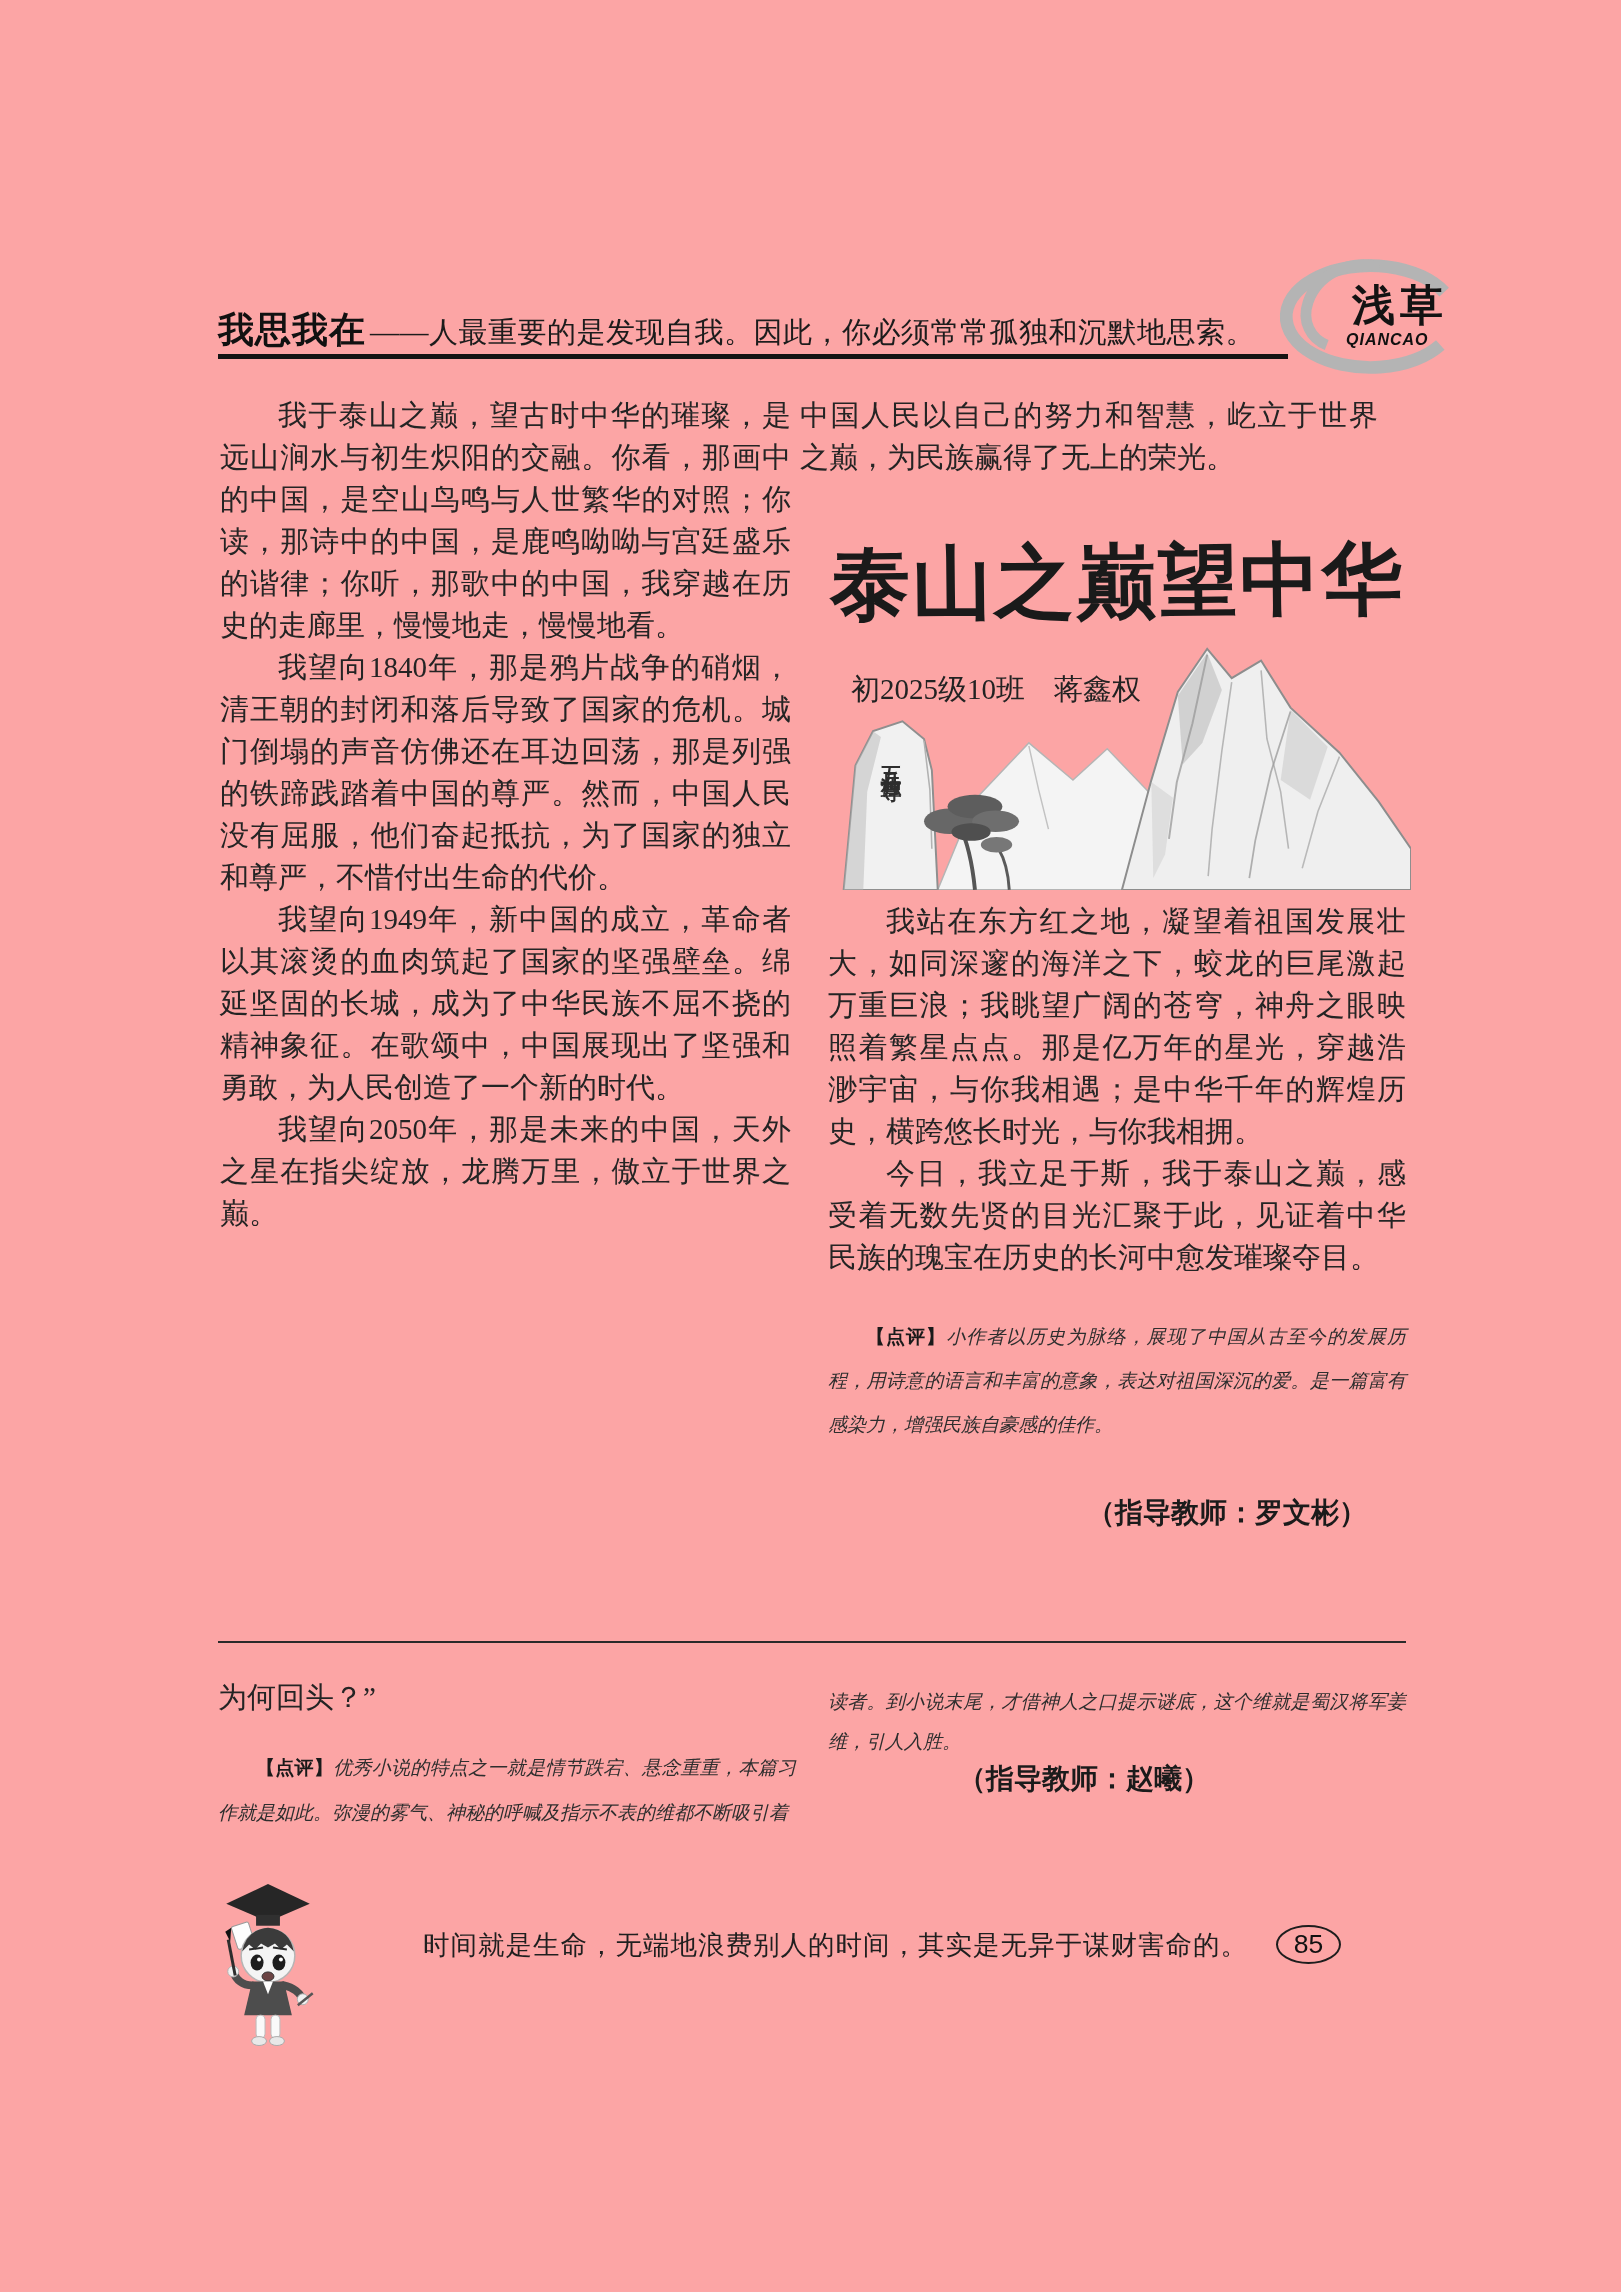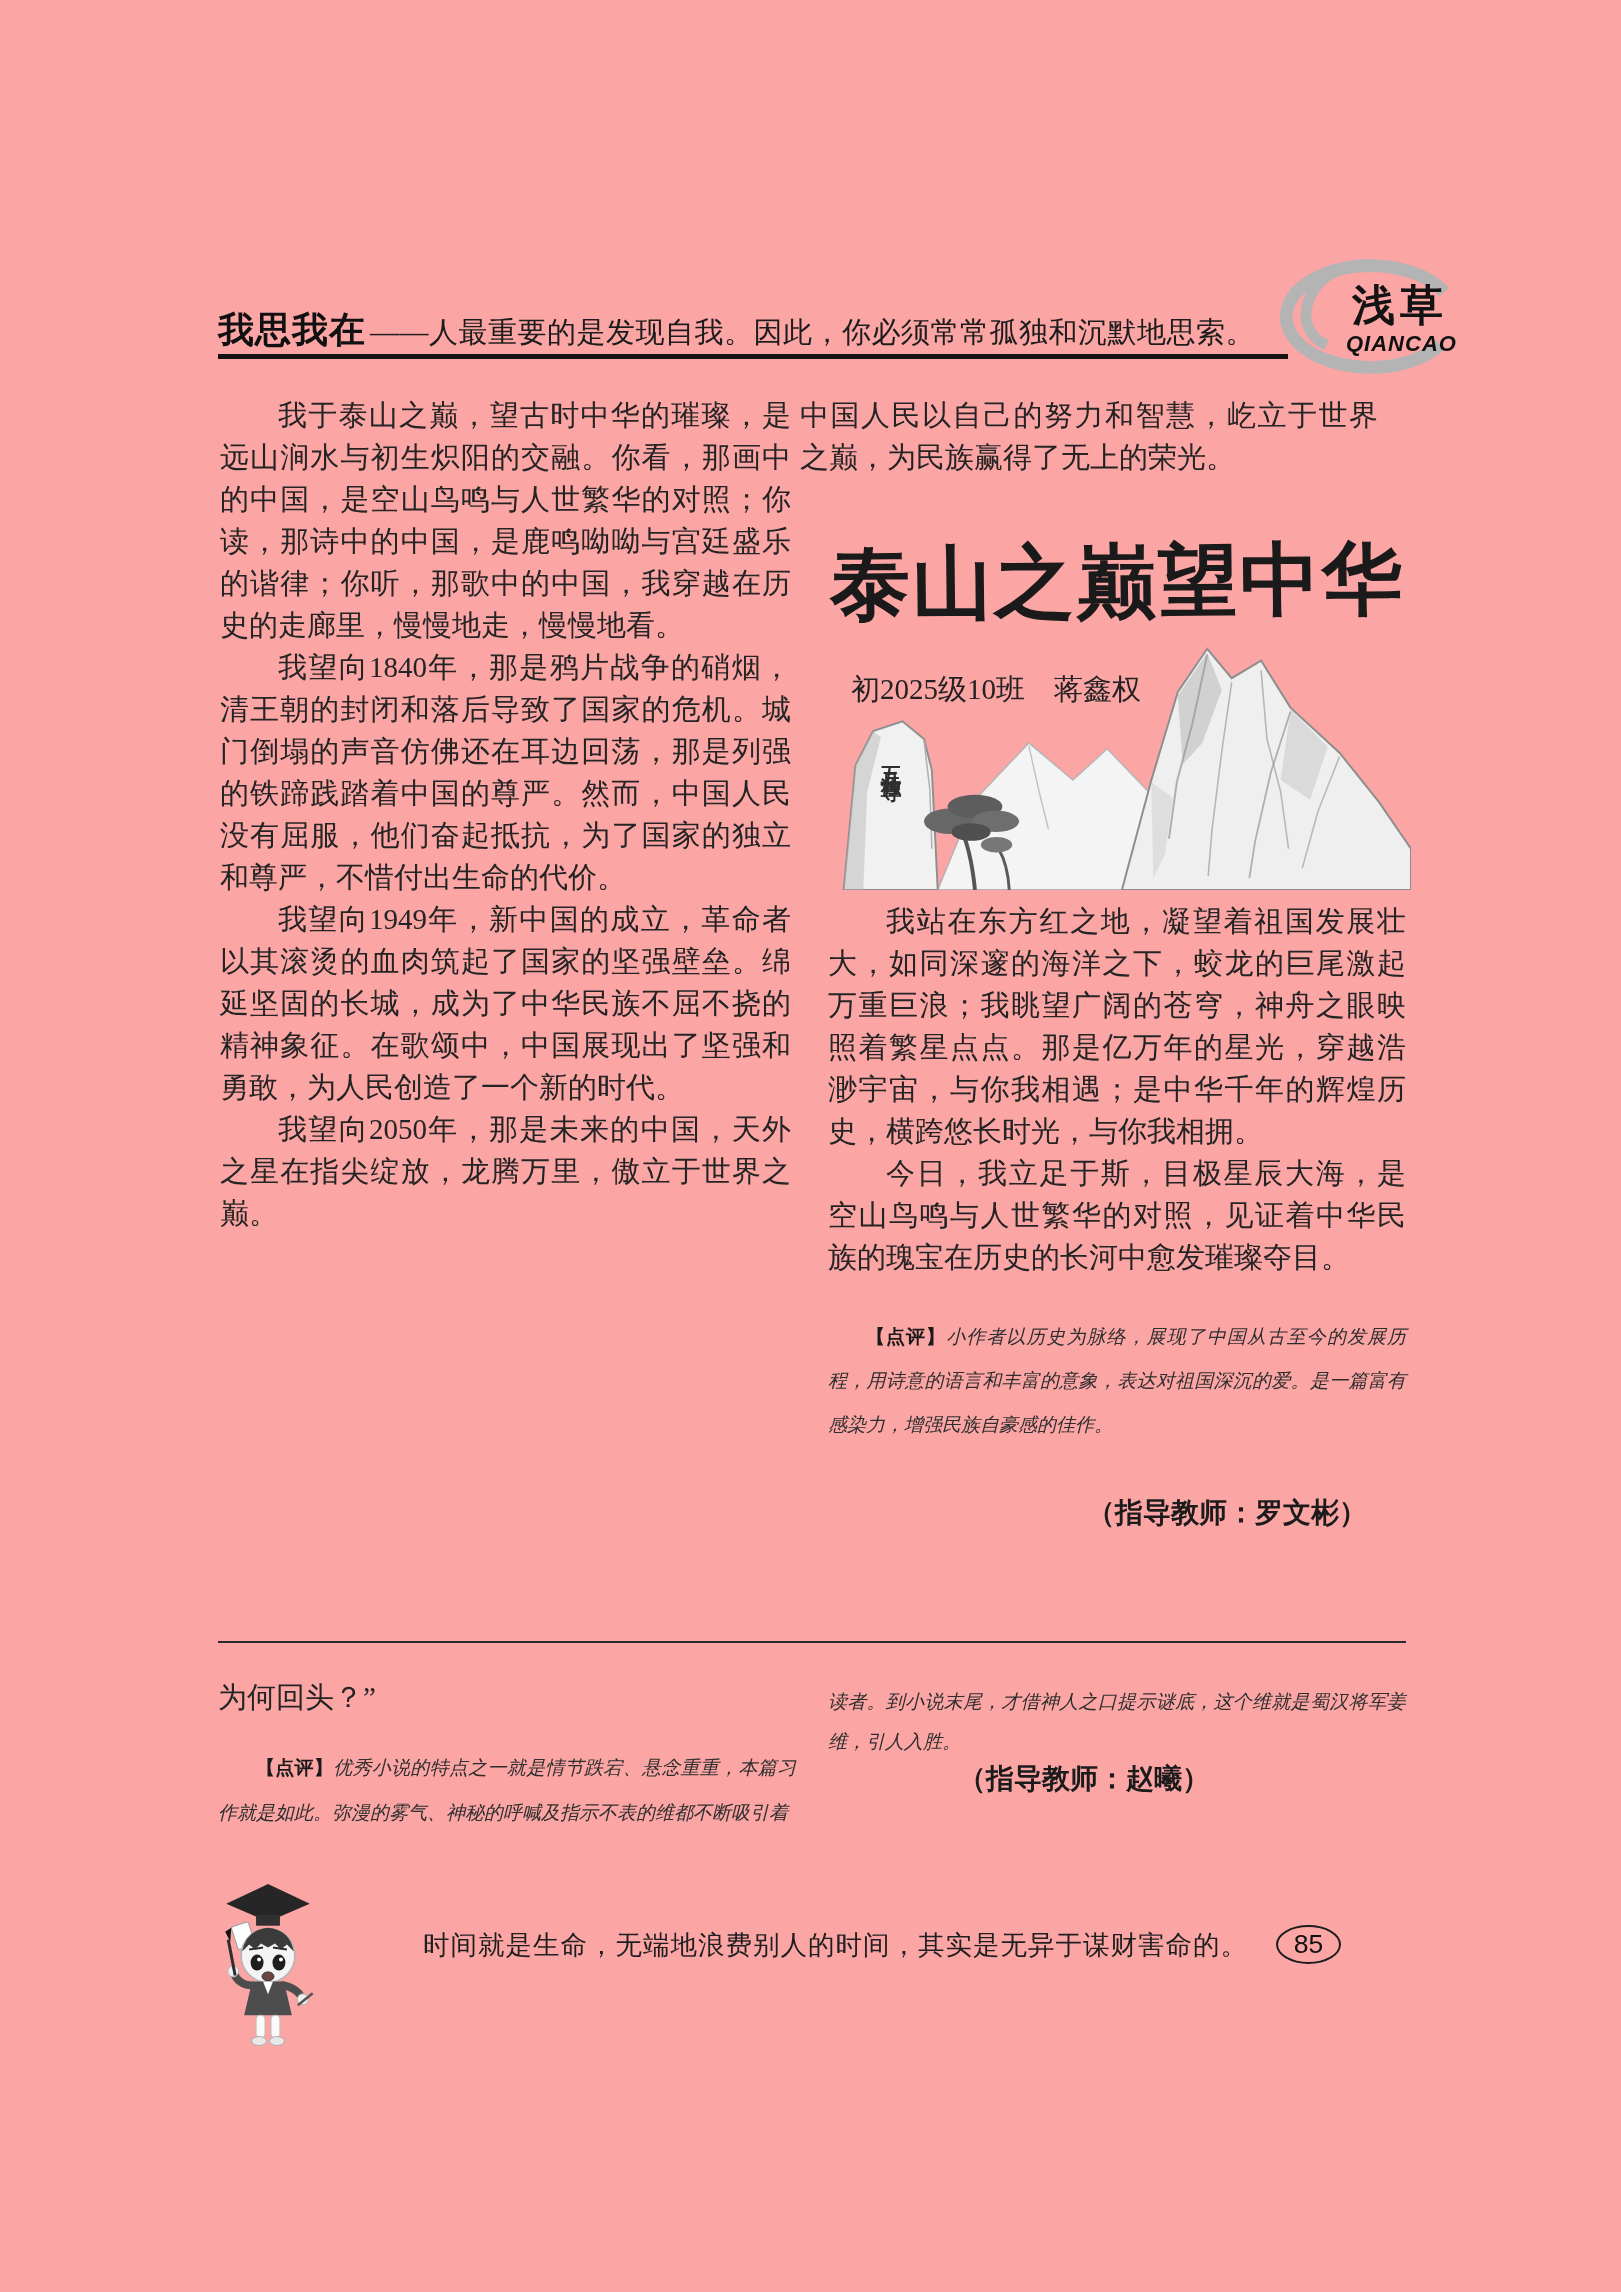--- a/index.html
+++ b/index.html
@@ -8,21 +8,21 @@
     font-family:"Liberation Serif","DejaVu Serif",serif;color:#262626;overflow:hidden;
   }
   
   .header-line{position:absolute;left:218px;top:306px;width:1068px;display:flex;align-items:baseline;white-space:nowrap;}
   .header-title{font-family:"Liberation Sans","DejaVu Sans",sans-serif;font-weight:bold;font-size:36px;color:#111;letter-spacing:1px;}
   .header-motto{font-size:29px;color:#1c1c1c;margin-left:3.9px;letter-spacing:0.5px;}
   .header-rule{position:absolute;left:218px;top:354px;width:1070px;height:4.9px;background:#141414;}
   .logo{position:absolute;left:1262px;top:251px;width:196px;height:139px;}
   .logo svg{position:absolute;left:0;top:0;}
   .logo-cn{position:absolute;left:90px;top:25.5px;font-size:43px;font-weight:bold;color:#131313;letter-spacing:4.9px;font-family:"Liberation Serif",serif;}
-  .logo-en{position:absolute;left:84px;top:80px;font-size:22px;font-weight:bold;font-style:italic;letter-spacing:1px;color:#101010;font-family:"Liberation Sans",sans-serif;}
+  .logo-en{position:absolute;left:84px;top:80px;font-size:16px;font-weight:bold;font-style:italic;letter-spacing:1px;color:#101010;font-family:"Liberation Sans",sans-serif;}
   
   .col{position:absolute;font-size:29px;line-height:42px;text-align:justify;color:#242424;}
   .col p{margin:0;text-indent:2em;}
   .col-left{left:220px;top:394px;width:571px;}
   .right-intro{left:800px;top:394px;width:578px;}
   .right-intro p{text-indent:0;}
   
   .essay-title{position:absolute;left:828px;top:529px;width:578px;text-align:center;
     font-size:80px;font-weight:900;color:#1a1a1a;letter-spacing:2px;transform:rotate(-0.6deg);
     font-family:"Liberation Serif","DejaVu Serif",serif;}
@@ -113,21 +113,21 @@
       <ellipse cx="171" cy="192" rx="24" ry="11" fill="#6e6e6e"></ellipse>
       <ellipse cx="146" cy="203" rx="20" ry="9" fill="#4f4f4f"></ellipse>
       <path d="M185 262 C184 244 180 230 174 220" stroke="#5a5a5a" stroke-width="3" fill="none"></path>
       <ellipse cx="172" cy="216" rx="16" ry="8" fill="#777777"></ellipse>
     </svg>
     <div class="inscription">五岳独尊</div>
   </div>
 
   <div class="col right-body">
     <p>我站在东方红之地，凝望着祖国发展壮大，如同深邃的海洋之下，蛟龙的巨尾激起万重巨浪；我眺望广阔的苍穹，神舟之眼映照着繁星点点。那是亿万年的星光，穿越浩渺宇宙，与你我相遇；是中华千年的辉煌历史，横跨悠长时光，与你我相拥。</p>
-    <p>今日，我立足于斯，目极星辰大海，是空山鸟鸣与人世繁华的对照，见证着中华民族的瑰宝在历史的长河中愈发璀璨夺目。</p>
+    <p>今日，我立足于斯，我于泰山之巅，感受着无数先贤的目光汇聚于此，见证着中华民族的瑰宝在历史的长河中愈发璀璨夺目。</p>
   </div>
 
   <div class="comment comment-right-top">
     <p><span class="cmt-label">【点评】</span><span>小作者以历史为脉络，展现了中国从古至今的发展历程，用诗意的语言和丰富的意象，表达对祖国深沉的爱。是一篇富有感染力，增强民族自豪感的佳作。</span></p>
   </div>
   <div class="teacher teacher-1">（指导教师：罗文彬）</div>
 
   <div class="divider"></div>
 
   <div class="frag">为何回头？”</div>

